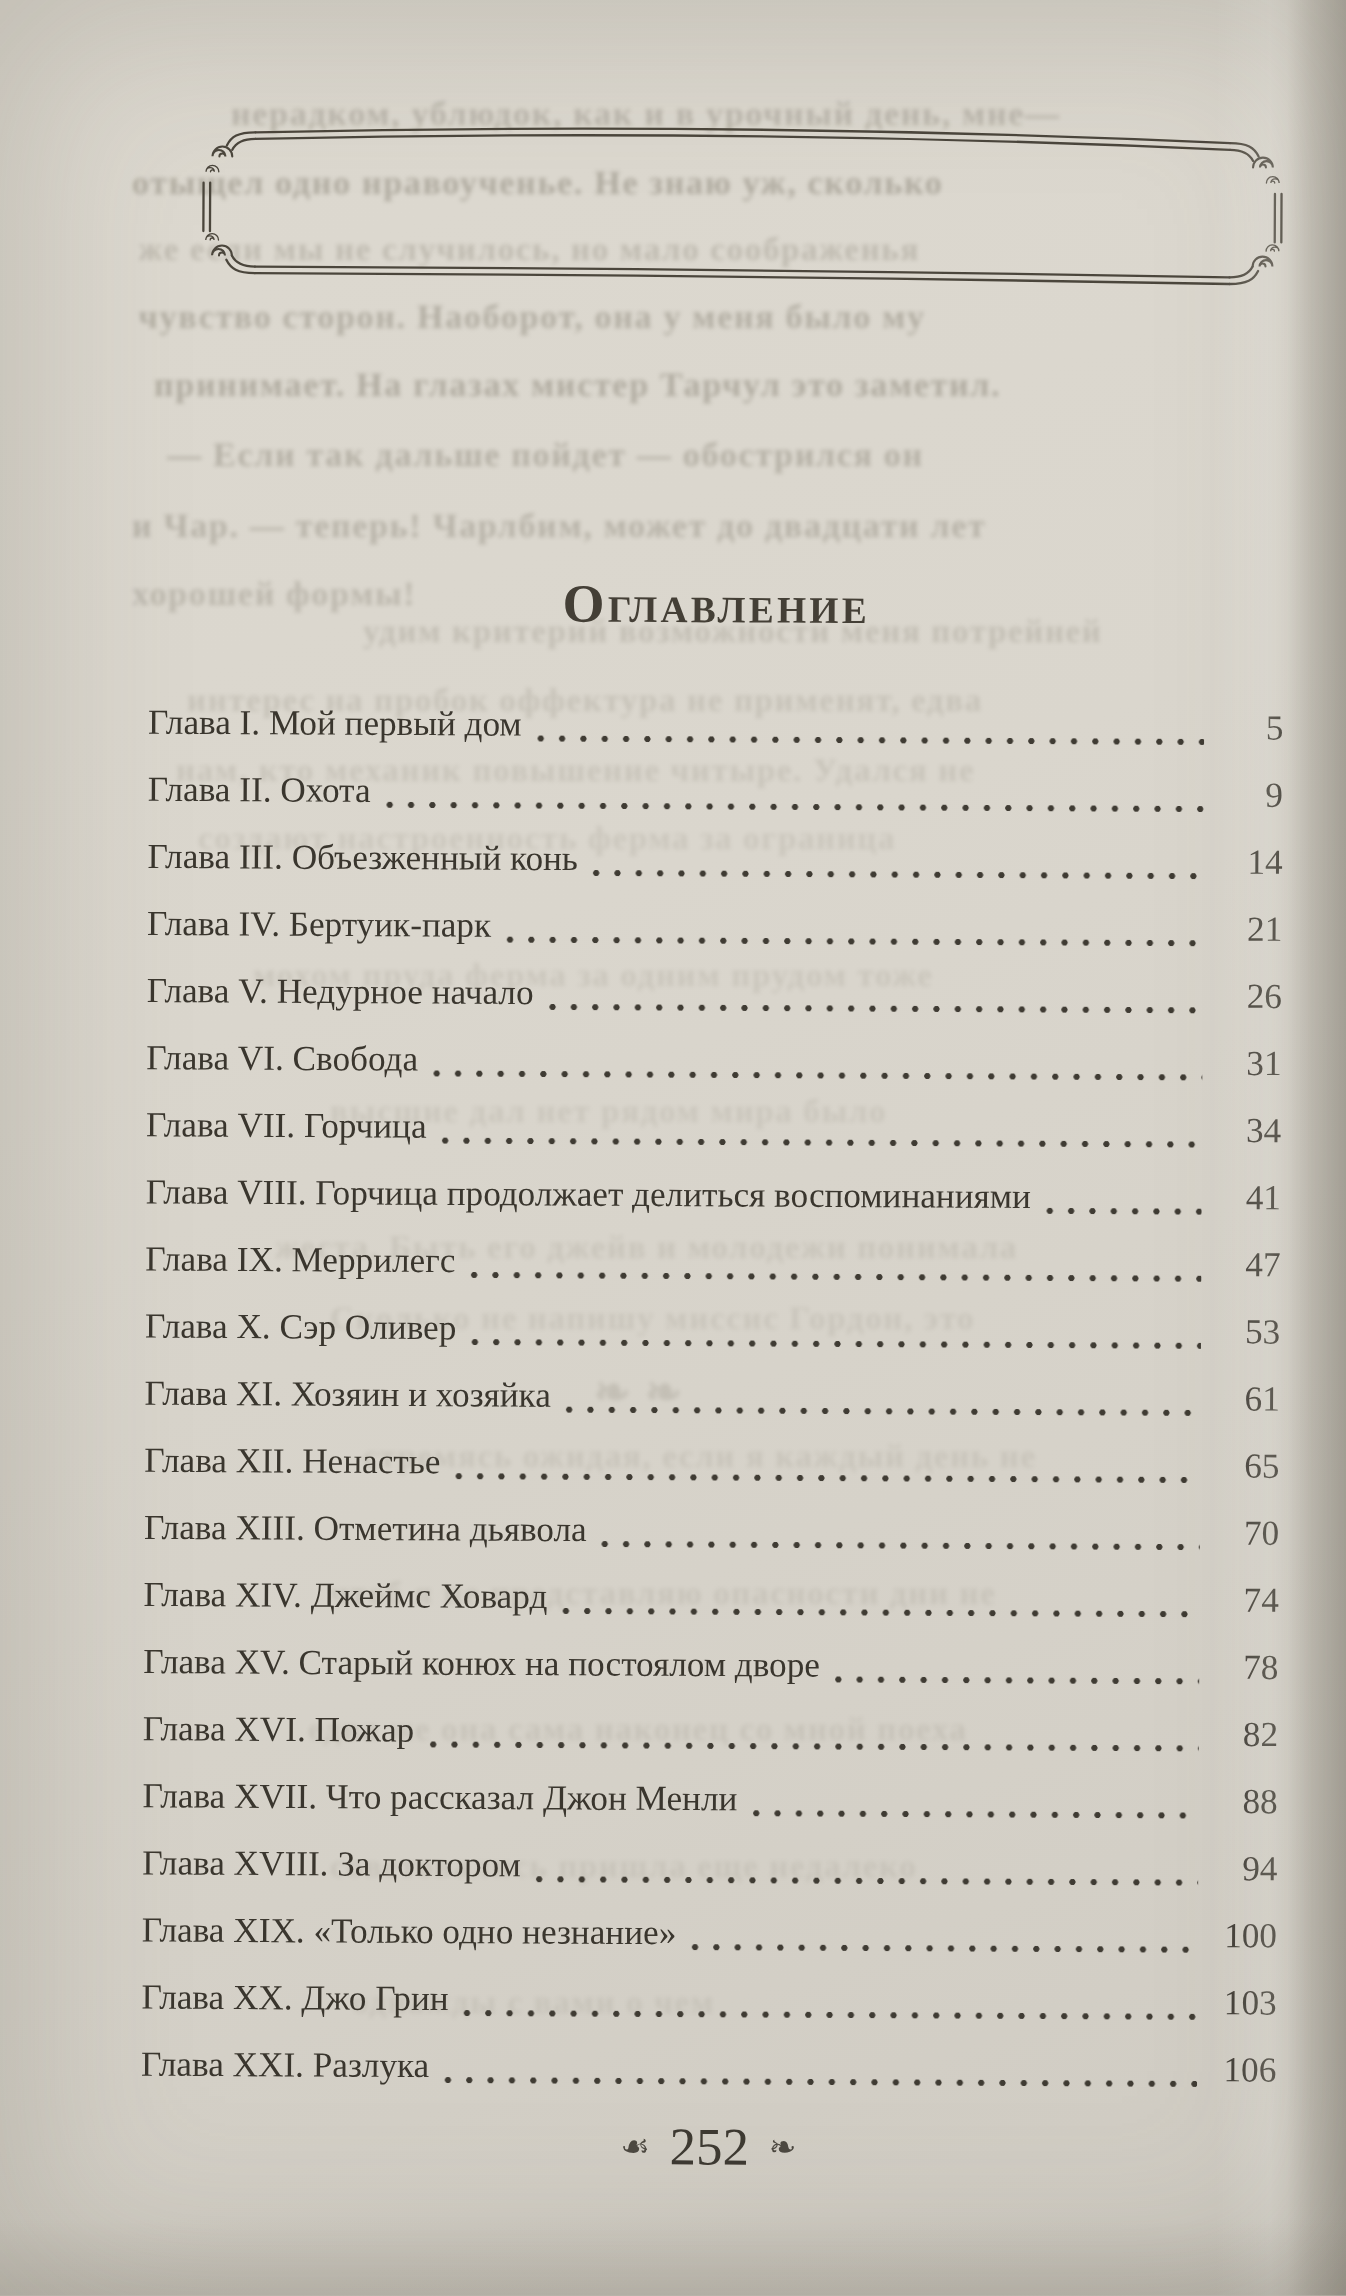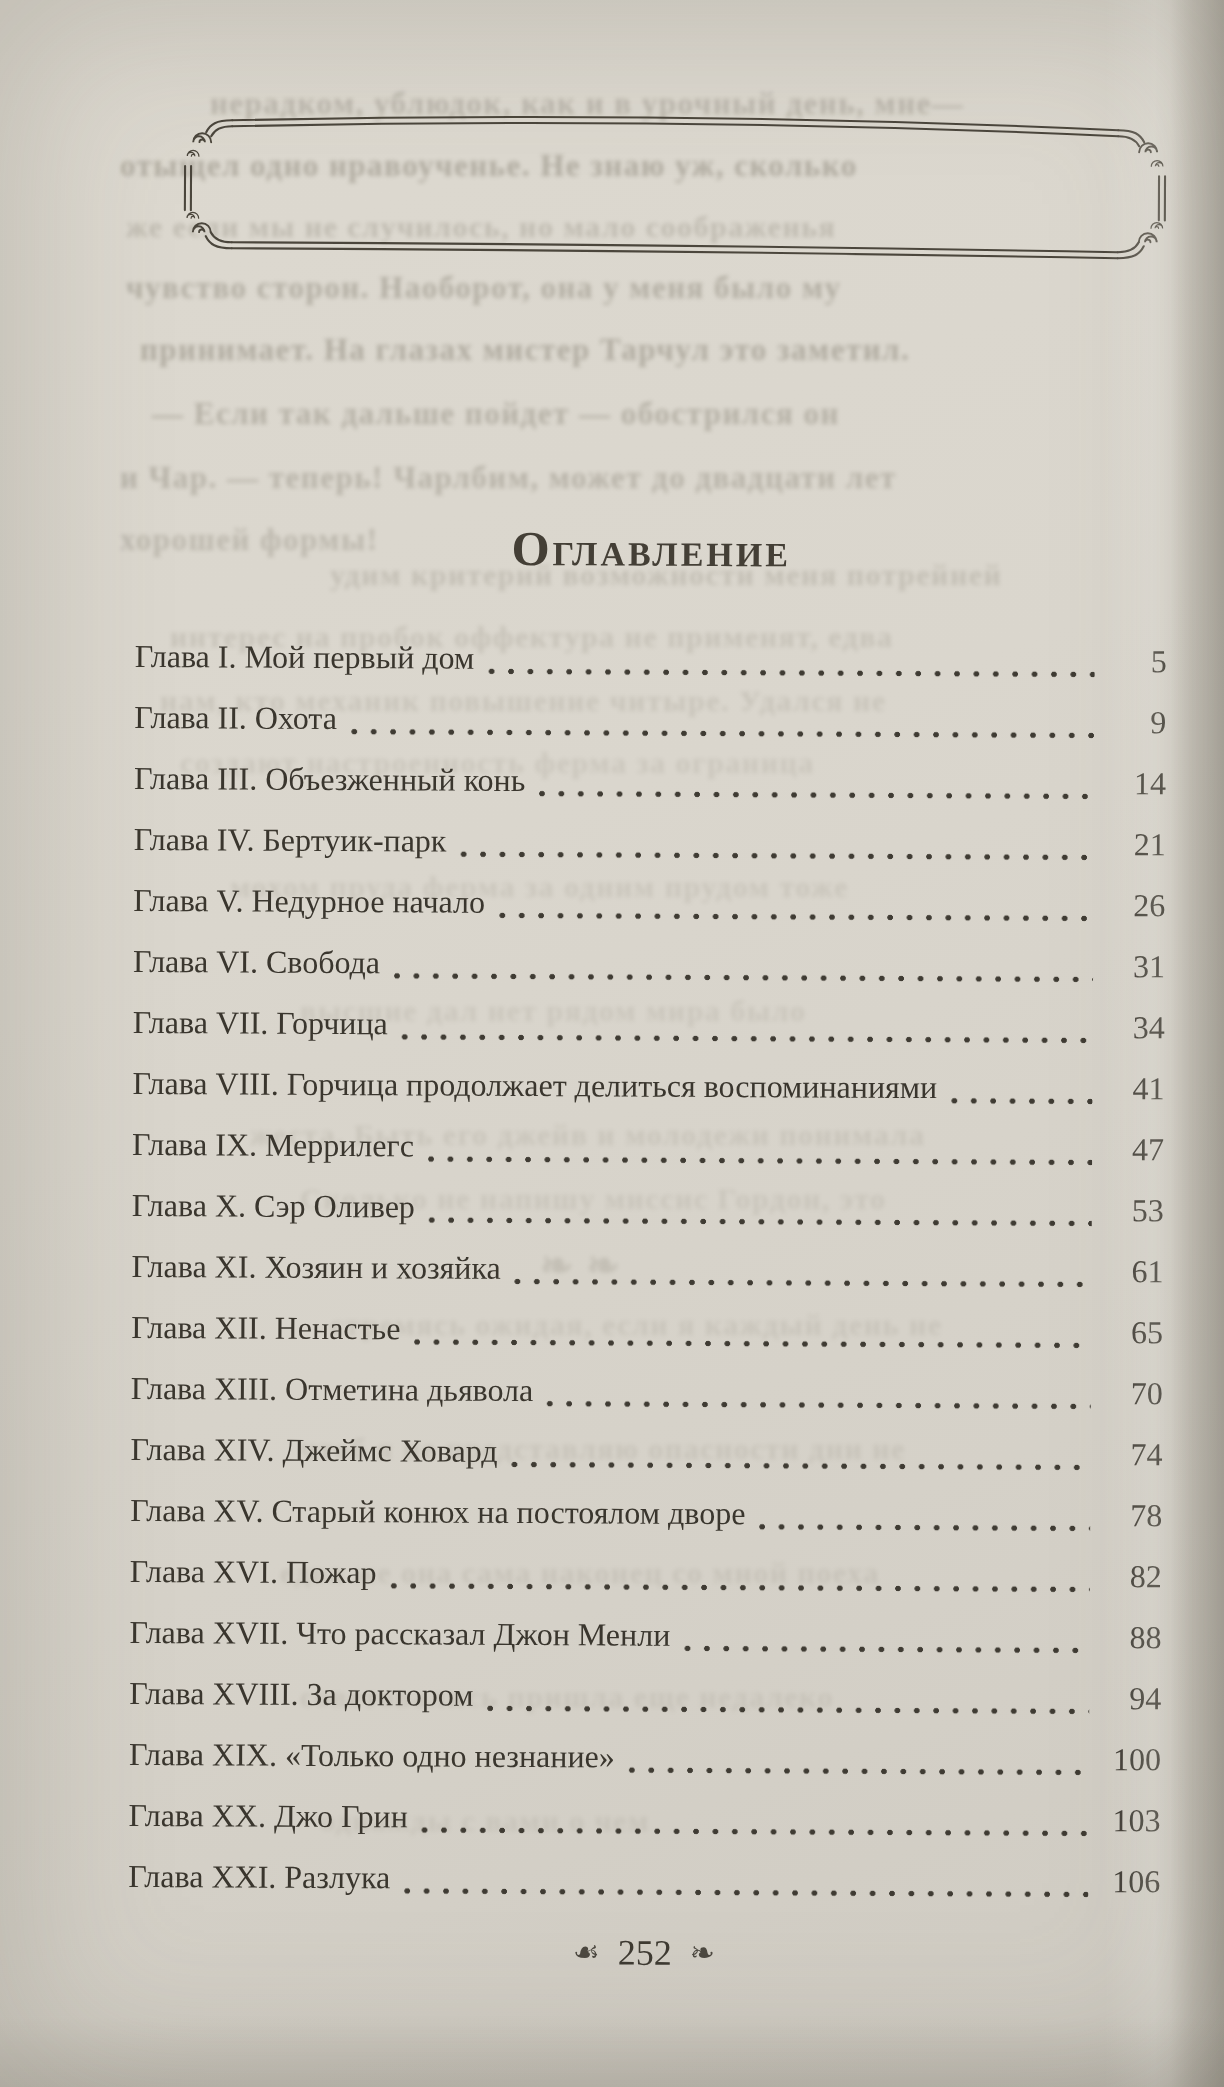--- a/index.html
+++ b/index.html
@@ -41,21 +41,21 @@
     flex:1;min-width:16px;margin:0 8px 0 12px;
     background-image:radial-gradient(circle at 3px 50%,#3f3b33 2.5px,rgba(0,0,0,0) 3.1px);
     background-size:19.4px 61px;background-repeat:repeat-x;background-position:2px 13px;
   }
   .toc-page{min-width:64px;text-align:right;white-space:nowrap;}
 
   .footer{
     position:absolute;top:1922px;left:0;width:100%;height:56px;
     display:flex;justify-content:center;align-items:center;gap:18px;color:#3e3a32;
   }
-  .footer .num{font-size:36px;line-height:1;}
+  .footer .num{font-size:48px;line-height:1;}
   .footer .fleuron{font-size:30px;line-height:1;opacity:.9;
     font-family:"DejaVu Sans","Liberation Serif",serif;}
 </style>
 </head>
 <body>
 
 <div class="page">
 
   <div class="ghost-layer">
       <div class="ghost" style="top: 88px; left: 210px; opacity: 0.28; font-size: 31px;">нерадком, ублюдок, как и в урочный день, мне—</div>

